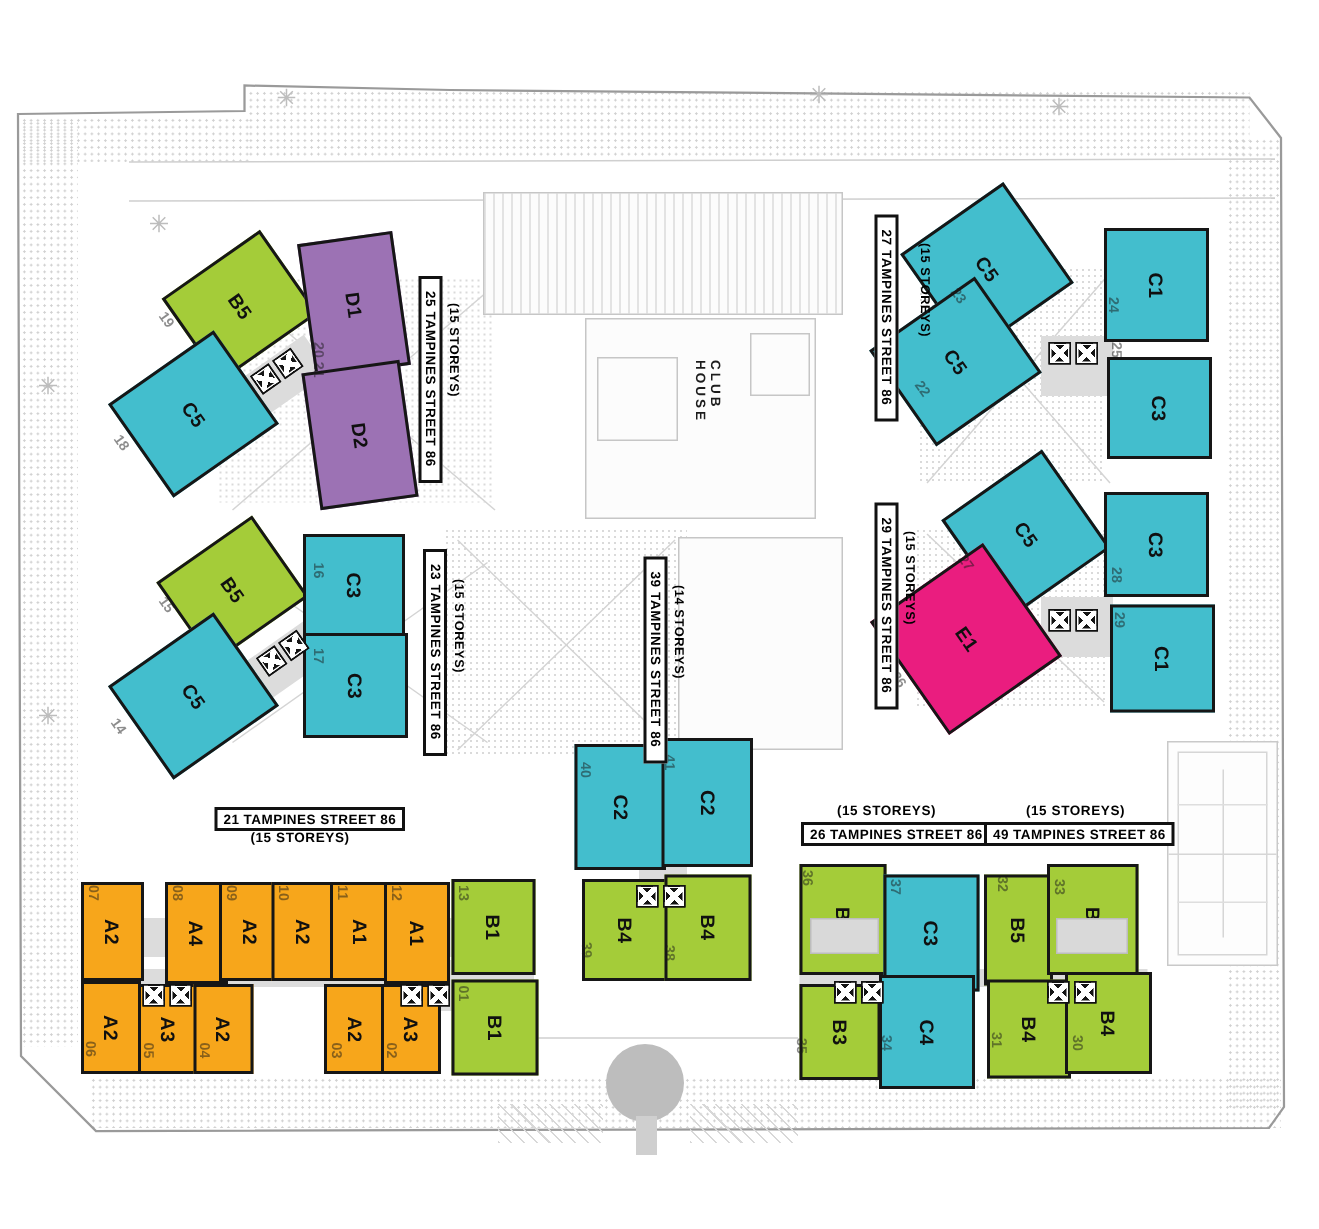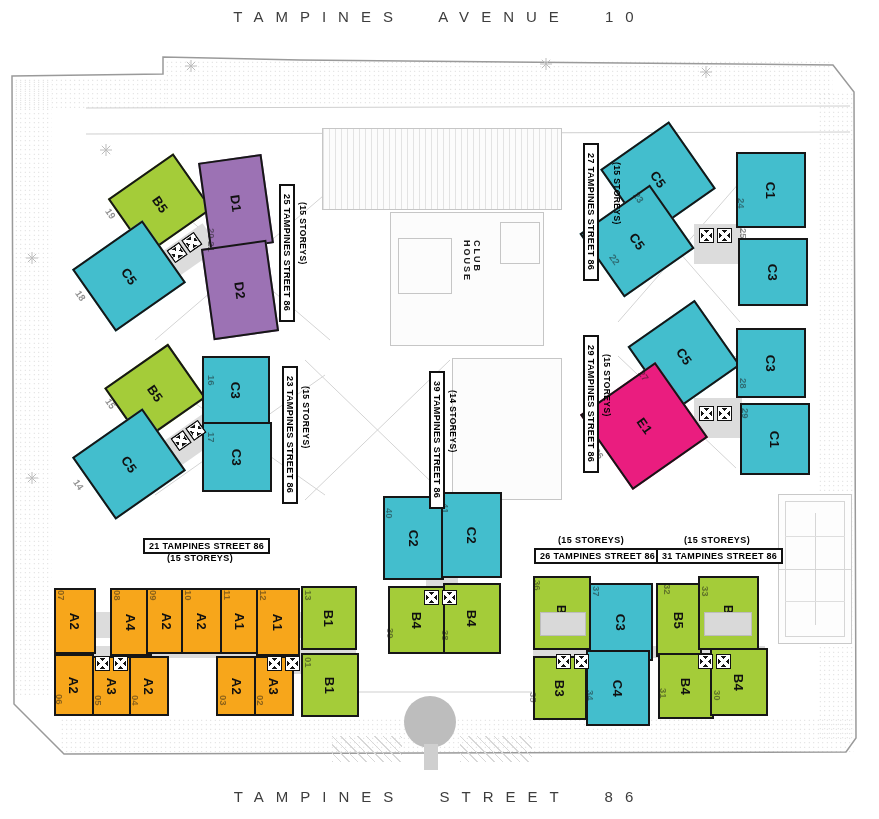--- a/index.html
+++ b/index.html
@@ -46,22 +46,20 @@
   .tennis .hs1{position:absolute;left:6px;right:6px;top:28%;border-top:1px solid #dedede;}
   .tennis .hs2{position:absolute;left:6px;right:6px;bottom:28%;border-top:1px solid #dedede;}
   .circle{position:absolute;z-index:2;border-radius:50%;background:#bdbdbd;}
   .stem{position:absolute;z-index:2;background:#cfcfcf;}
 </style>
 </head>
 <body>
 
 <div class="stage">
 
-  <div class="street" style="top:8px;">TAMPINES AVENUE 10</div>
-  <div class="street" style="top:788px;">TAMPINES STREET 86</div>
 
   <div class="dots" style="left:165px;top:60px;width:668px;height:44px;"></div>
   <div class="dots" style="left:14px;top:78px;width:152px;height:30px;"></div>
   <div class="dots" style="left:14px;top:80px;width:38px;height:618px;"></div>
   <div class="dots" style="left:818px;top:92px;width:36px;height:648px;"></div>
   <div class="dots" style="left:60px;top:718px;width:794px;height:34px;"></div>
   <div class="dots-lite" style="left:296px;top:352px;width:162px;height:152px;"></div>
   <div class="dots-lite" style="left:145px;top:185px;width:185px;height:150px;"></div>
   <div class="dots-lite" style="left:612px;top:178px;width:125px;height:145px;"></div>
   <div class="dots-lite" style="left:610px;top:352px;width:128px;height:120px;"></div>
@@ -343,21 +341,21 @@
   <div class="vlabel-box" style="left:583px;top:335px;height:128px;">29 TAMPINES STREET 86</div>
   <div class="vlabel-storeys" style="left:602px;top:354px;">(15 STOREYS)</div>
   <div class="vlabel-box" style="left:429px;top:371px;height:128px;">39 TAMPINES STREET 86</div>
   <div class="vlabel-storeys" style="left:448px;top:390px;">(14 STOREYS)</div>
 
   <div class="hlabel-storeys" style="left:160px;top:553px;width:80px;">(15 STOREYS)</div>
   <div class="hlabel-box" style="left:143px;top:538px;">21 TAMPINES STREET 86</div>
   <div class="hlabel-storeys" style="left:556px;top:535px;width:70px;">(15 STOREYS)</div>
   <div class="hlabel-box" style="left:534px;top:548px;">26 TAMPINES STREET 86</div>
   <div class="hlabel-storeys" style="left:682px;top:535px;width:70px;">(15 STOREYS)</div>
-  <div class="hlabel-box" style="left:656px;top:548px;">31 TAMPINES STREET 86</div>
+  <div class="hlabel-box" style="left:656px;top:548px;">49 TAMPINES STREET 86</div>
 
   <span class="tree" style="left:185px;top:58px;"><svg width="12" height="12">
         <path d="M6 0V12M0 6H12M1.8 1.8L10.2 10.2M10.2 1.8L1.8 10.2" stroke="#bdbdbd" stroke-width="1"></path>
       </svg></span>
   <span class="tree" style="left:540px;top:56px;"><svg width="12" height="12">
         <path d="M6 0V12M0 6H12M1.8 1.8L10.2 10.2M10.2 1.8L1.8 10.2" stroke="#bdbdbd" stroke-width="1"></path>
       </svg></span>
   <span class="tree" style="left:700px;top:64px;"><svg width="12" height="12">
         <path d="M6 0V12M0 6H12M1.8 1.8L10.2 10.2M10.2 1.8L1.8 10.2" stroke="#bdbdbd" stroke-width="1"></path>
       </svg></span>

